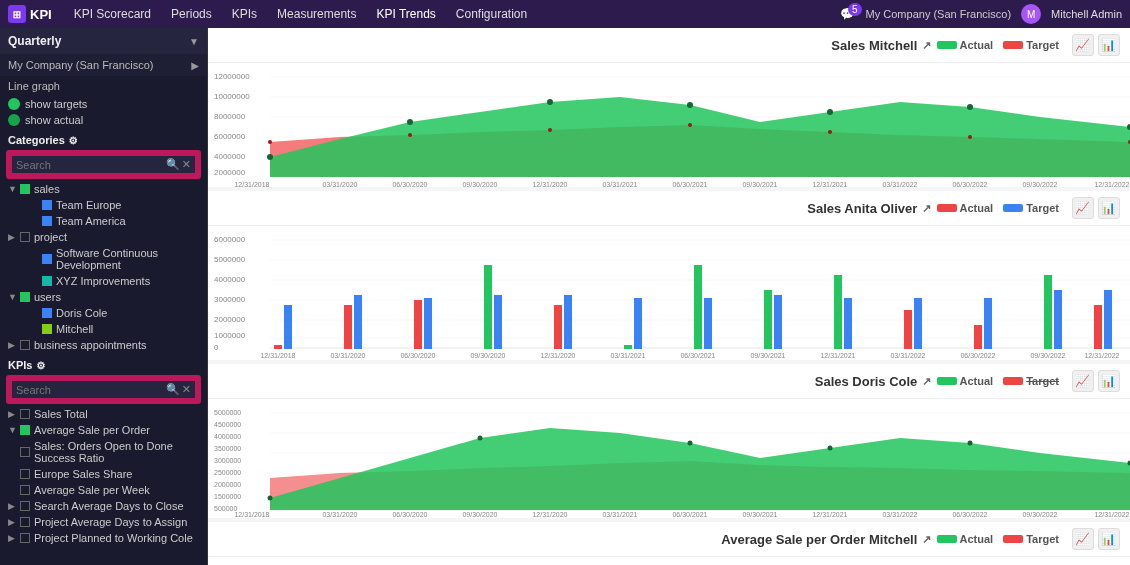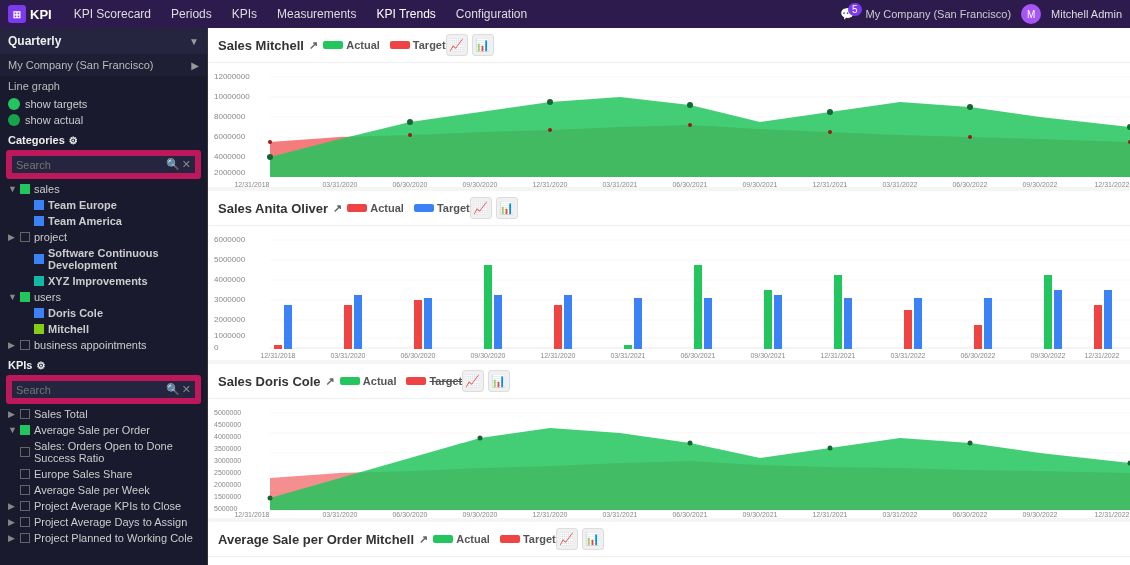--- a/index.html
+++ b/index.html
@@ -167,21 +167,21 @@
       width: 10px; height: 10px;
       border: 1px solid #666;
       background: transparent;
       display: inline-block;
     }
     .tree-item .cb.checked-green { background: #22c55e; border-color: #22c55e; }
     .tree-item .cb.checked-blue { background: #3b82f6; border-color: #3b82f6; }
     .tree-item .cb.checked-teal { background: #14b8a6; border-color: #14b8a6; }
     .tree-item .cb.checked-lime { background: #84cc16; border-color: #84cc16; }
     .tree-item-label { flex: 1; }
-    .tree-children { padding-left: 14px; font-weight: bold; }
+    .tree-children { padding-left: 22px; }
 
     .kpis-header {
       color: #eee;
       font-size: 11px;
       font-weight: bold;
       padding: 6px 8px 2px 8px;
       display: flex;
       align-items: center;
       gap: 4px;
     }
@@ -195,23 +195,24 @@
     }
 
     .chart-section {
       background: #fff;
       margin-bottom: 4px;
       padding: 0;
     }
     .chart-header {
       display: flex;
       align-items: center;
-      justify-content: flex-start;
+      justify-content: flex-end;
       padding: 6px 10px;
       border-bottom: 1px solid #eee;
+      gap: 13px;
     }
     .chart-title {
       font-size: 13px;
       font-weight: bold;
       color: #333;
       display: flex;
       align-items: center;
       gap: 5px;
     }
     .chart-title .expand-icon { font-size: 11px; color: #666; cursor: pointer; }
@@ -398,21 +399,21 @@
         <span class="tree-item-label">Europe Sales Share</span>
       </div>
       <div class="tree-item">
         <span class="expand"></span>
         <span class="cb"></span>
         <span class="tree-item-label">Average Sale per Week</span>
       </div>
       <div class="tree-item">
         <span class="expand">▶</span>
         <span class="cb"></span>
-        <span class="tree-item-label">Project Average KPIs to Close</span>
+        <span class="tree-item-label">Search Average Days to Close</span>
       </div>
       <div class="tree-item">
         <span class="expand">▶</span>
         <span class="cb"></span>
         <span class="tree-item-label">Project Average Days to Assign</span>
       </div>
       <div class="tree-item">
         <span class="expand">▶</span>
         <span class="cb"></span>
         <span class="tree-item-label">Project Planned to Working Cole</span>

